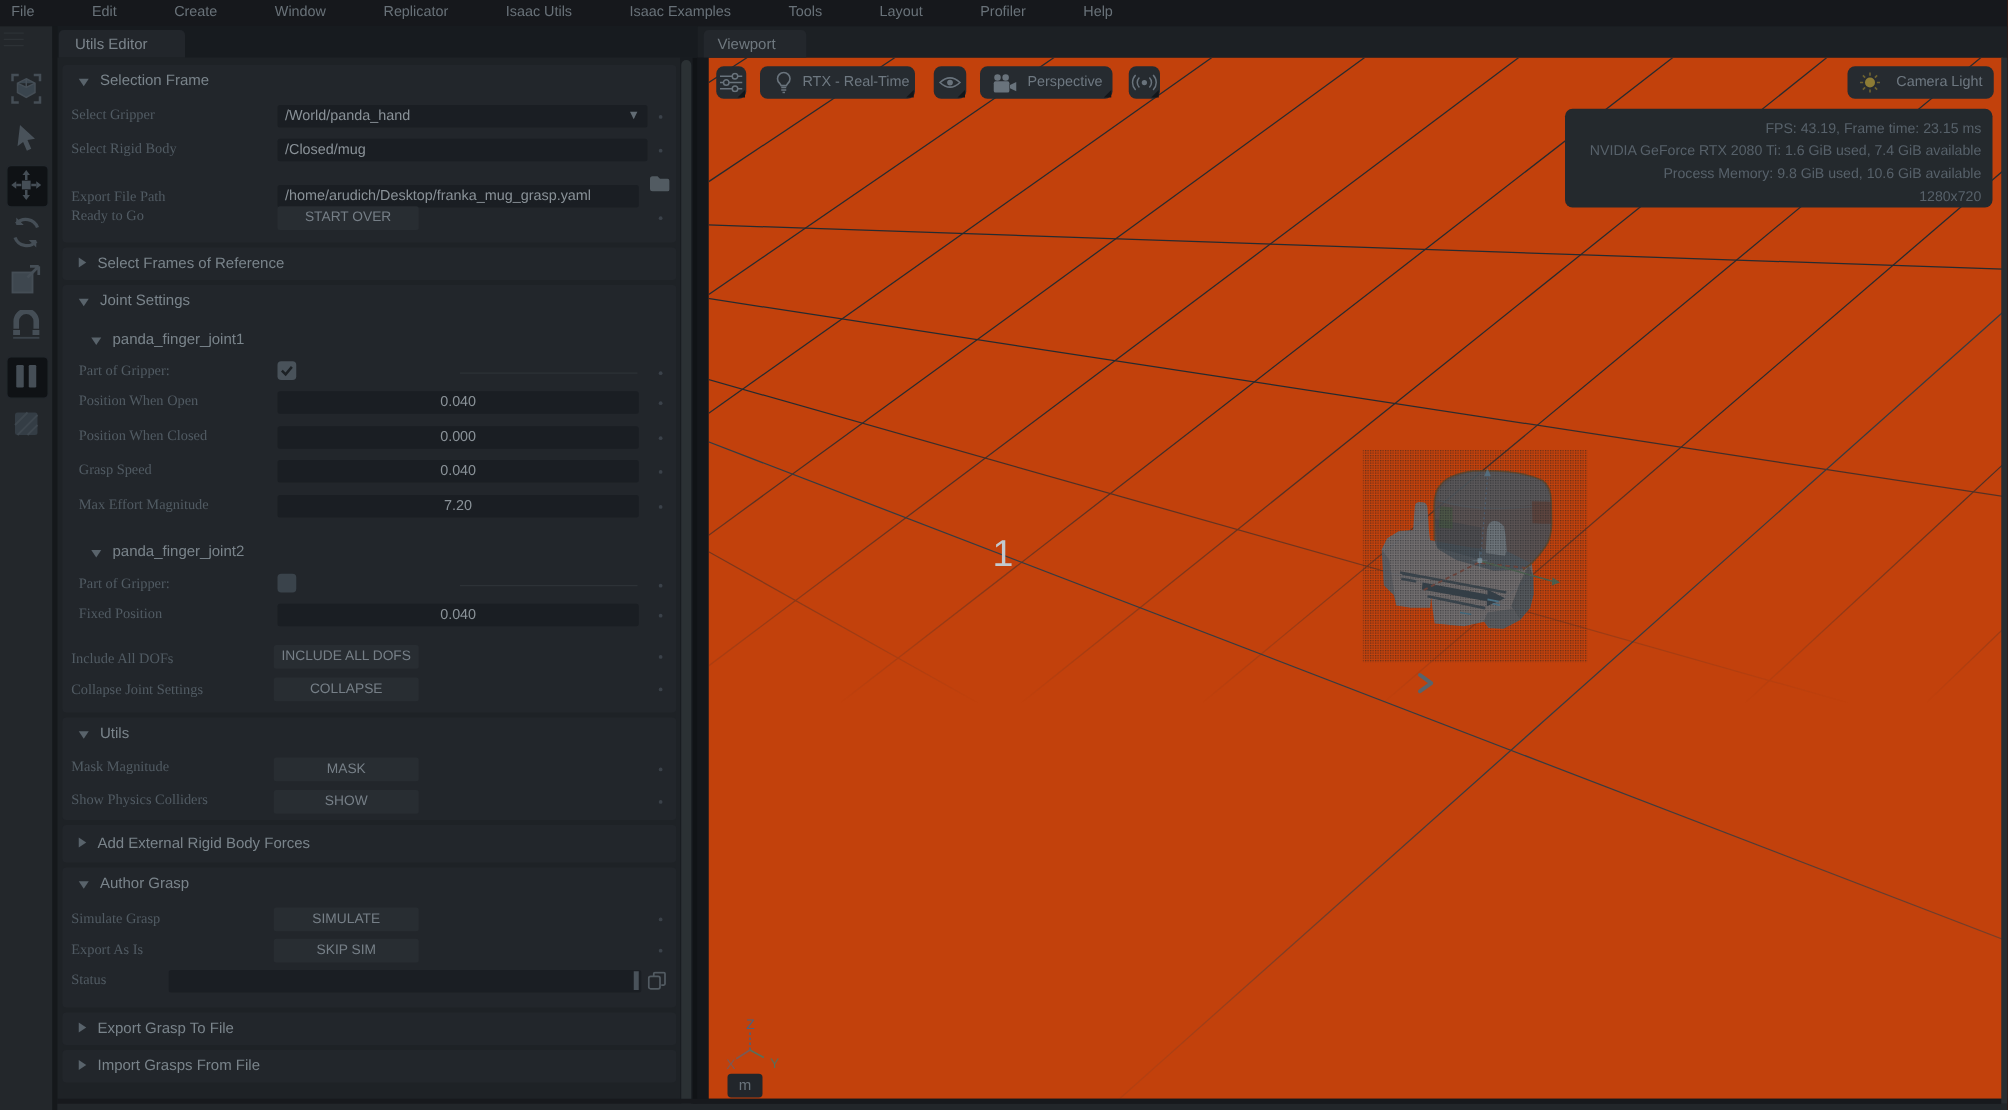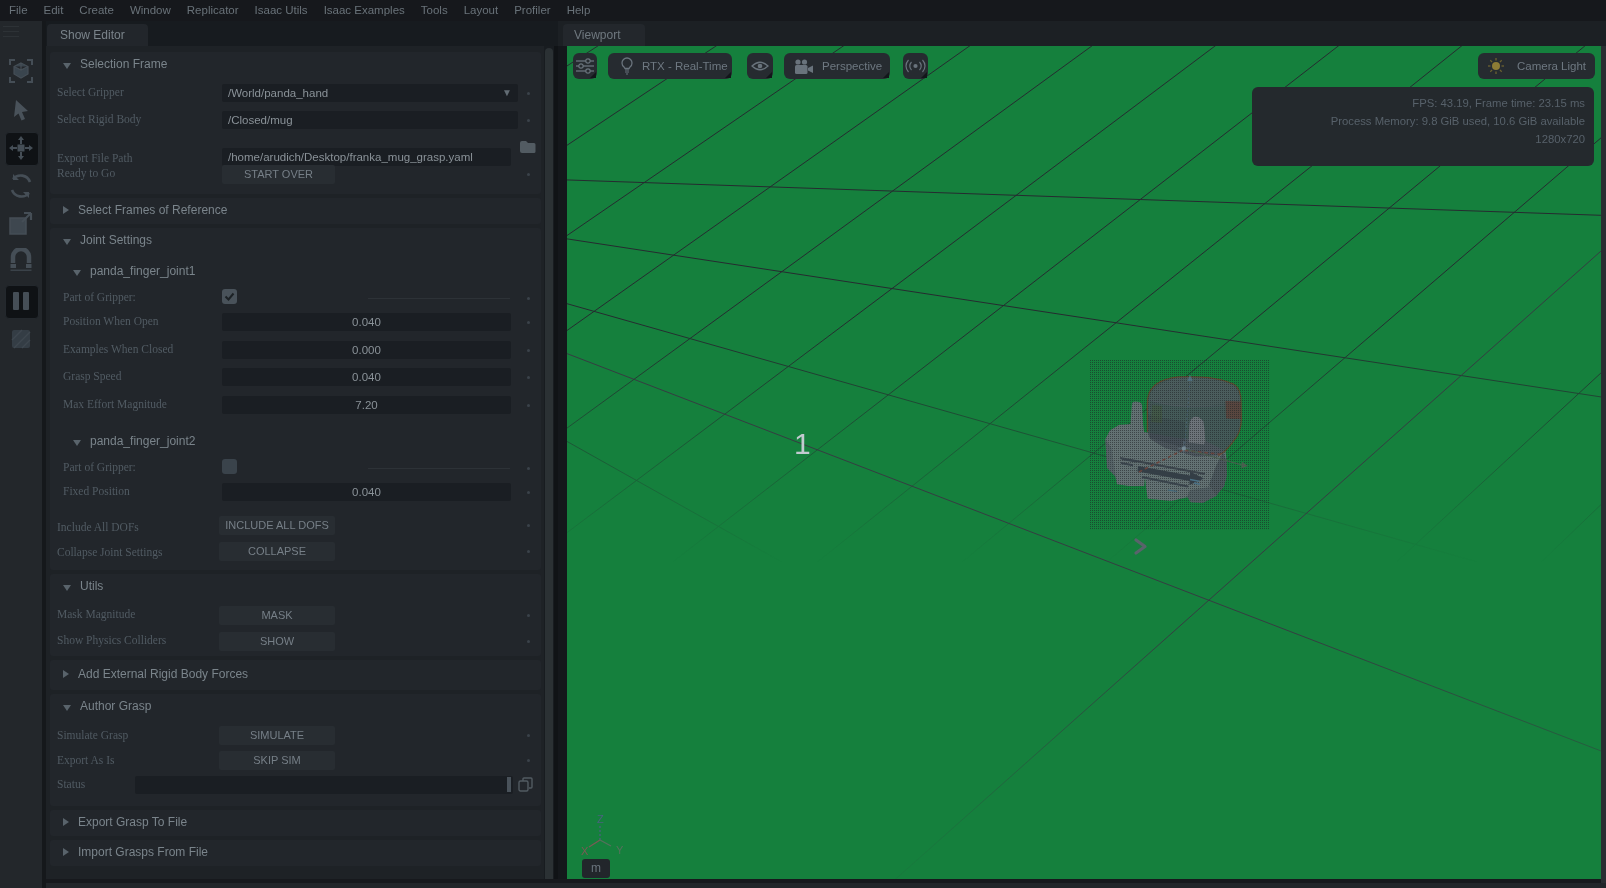--- a/index.html
+++ b/index.html
@@ -2,21 +2,21 @@
 <html><head>
 <meta charset="utf-8">
 <style>
 html,body{margin:0;padding:0;background:#101316;}
 body{width:1606px;height:888px;overflow:hidden;position:relative;
   font-family:"Liberation Sans", sans-serif; -webkit-font-smoothing:antialiased;}
 .abs{position:absolute;}
 
 #menubar{left:0;top:0;width:1606px;height:21px;background:#16181c;color:#697279;
   font-size:11.5px;line-height:21px;white-space:nowrap;}
-#menubar span{padding:0 8px;}
+#menubar span{padding:0 23px;}
 
 #lefttool{left:0;top:21px;width:42px;height:867px;background:#23272b;}
 .toolico{position:absolute;left:8px;width:26px;height:26px;}
 .toolbox{position:absolute;left:5px;width:32px;height:32px;background:#0f1215;border-radius:4px;border:1px solid #23282d;}
 
 #panel{left:42px;top:21px;width:516px;height:867px;background:#1e2226;}
 #ptabbar{z-index:4;left:42px;top:21px;width:516px;height:25px;background:#171b1f;}
 #ptab{z-index:5;left:47px;top:24px;width:101px;height:22px;background:#22262b;border-radius:4px 4px 0 0;
   color:#7b848b;font-size:12px;line-height:22px;padding-left:13px;box-sizing:border-box;}
 .sect{position:absolute;left:50px;width:491px;background:#22262b;border-radius:3px;}
@@ -29,21 +29,21 @@
  font-size:11.5px;line-height:18px;}
 .fld.ctr{text-align:center;}
 .btn{position:absolute;background:#282d32;border-radius:2px;height:19px;color:#767f87;
  font-size:11px;line-height:19px;text-align:center;}
 .dot{position:absolute;width:3px;height:3px;border-radius:2px;background:#3b424a;left:477px;}
 
 #vparea{left:558px;top:21px;width:1048px;height:867px;background:#14171b;}
 #vtabbar{z-index:4;left:558px;top:21px;width:1048px;height:25px;background:#1c2024;}
 #vtab{z-index:5;left:563px;top:24px;width:82px;height:22px;background:#23272c;border-radius:4px 4px 0 0;
   color:#6f787f;font-size:12px;line-height:22px;padding-left:11px;box-sizing:border-box;}
-#render{left:567px;top:46px;width:1035px;height:833px;background:#15803d;overflow:hidden;}
+#render{left:567px;top:46px;width:1035px;height:833px;background:#c2410c;overflow:hidden;}
 #vscroll{left:1601px;top:46px;width:5px;height:837px;background:#2a2e32;z-index:7;}
 .vbtn{position:absolute;top:7px;height:26px;background:#262b30;border-radius:6px;color:#6e7881;
   font-size:11.5px;line-height:26px;}
 .vbtn .cnr{position:absolute;right:1px;bottom:1px;width:0;height:0;
   border-style:solid;border-width:0 0 6px 6px;border-color:transparent transparent #13161a transparent;}
 #stats{left:685px;top:41px;width:342px;height:79px;background:#24292d;border-radius:6px;
   color:#57616a;font-size:11.3px;text-align:right;padding:7px 9px 0 0;box-sizing:border-box;white-space:nowrap;}
 #stats div{line-height:18.2px;}
 </style>
 </head>
@@ -89,21 +89,21 @@
 <svg class="toolico" style="top:305px" viewBox="0 0 26 26">
  <rect x="4" y="4" width="18" height="18" rx="2" fill="#343d45"></rect>
  <path d="M6,22 L22,6 M4,14 L14,4 M14,22 L22,14" stroke="#3e474f" stroke-width="1.5"></path>
 </svg>
 </div>
 <div class="abs" style="left:42px;top:21px;width:4px;height:867px;background:#15181b;z-index:6"></div>
 <div class="abs" style="left:46px;top:879px;width:1560px;height:4px;background:#17191d;z-index:6"></div>
 <div class="abs" style="left:46px;top:883px;width:1560px;height:5px;background:#22262a;z-index:6"></div>
 
 <div id="ptabbar" class="abs"></div>
-<div id="ptab" class="abs">Show Editor</div>
+<div id="ptab" class="abs">Utils Editor</div>
 <div id="panel" class="abs">
 
 <div class="abs" style="left:502px;top:25px;width:10px;height:842px;background:#181c20"></div>
 <div class="abs" style="left:503px;top:27px;width:8px;height:838px;background:#2b3134;border-radius:4px"></div>
 <div class="abs" style="left:512px;top:25px;width:4px;height:842px;background:#101316"></div>
 </div>
 
 <div class="sect abs" style="top:52px;height:142px">
  <div class="shead"><span class="tri d"></span>Selection Frame</div>
  <div class="lbl" style="left:7px;top:34px">Select Gripper</div>
@@ -133,21 +133,21 @@
  <div class="lbl" style="left:13px;top:63px">Part of Gripper:</div>
  <div class="abs" style="left:172px;top:61px;width:15px;height:15px;border-radius:3px;background:#49525a">
    <svg width="15" height="15">
         <path d="M3.5,7.5 l3,3 l5,-6" stroke="#1c2125" stroke-width="2" fill="none"></path>
       </svg></div>
  <div class="abs" style="left:318px;top:70px;width:142px;height:1px;background:#2d3237"></div>
  <div class="dot" style="top:69px"></div>
  <div class="lbl" style="left:13px;top:87px">Position When Open</div>
  <div class="fld ctr" style="left:172px;top:85px;width:289px">0.040</div>
  <div class="dot" style="top:93px"></div>
- <div class="lbl" style="left:13px;top:115px">Examples When Closed</div>
+ <div class="lbl" style="left:13px;top:115px">Position When Closed</div>
  <div class="fld ctr" style="left:172px;top:113px;width:289px">0.000</div>
  <div class="dot" style="top:121px"></div>
  <div class="lbl" style="left:13px;top:142px">Grasp Speed</div>
  <div class="fld ctr" style="left:172px;top:140px;width:289px">0.040</div>
  <div class="dot" style="top:148px"></div>
  <div class="lbl" style="left:13px;top:170px">Max Effort Magnitude</div>
  <div class="fld ctr" style="left:172px;top:168px;width:289px">7.20</div>
  <div class="dot" style="top:176px"></div>
  <div class="shead" style="left:23px;top:206px"><span class="tri d"></span>panda_finger_joint2</div>
  <div class="lbl" style="left:13px;top:233px">Part of Gripper:</div>
@@ -350,20 +350,21 @@
    <line x1="1" y1="9" x2="3.5" y2="9"></line>
           <line x1="14.5" y1="9" x2="17" y2="9"></line>
    <line x1="3.3" y1="3.3" x2="5.1" y2="5.1"></line>
           <line x1="12.9" y1="12.9" x2="14.7" y2="14.7"></line>
    <line x1="3.3" y1="14.7" x2="5.1" y2="12.9"></line>
           <line x1="12.9" y1="5.1" x2="14.7" y2="3.3"></line>
   </g>
  </svg></div>
 <div id="stats" class="abs">
 <div>FPS: 43.19, Frame time: 23.15 ms</div>
+<div>NVIDIA GeForce RTX 2080 Ti: 1.6 GiB used, 7.4 GiB available</div>
 <div>Process Memory: 9.8 GiB used, 10.6 GiB available</div>
 <div>1280x720</div>
 </div>
 <div class="abs" style="left:227px;top:381px;color:#c2cad0;font-size:30px;">1</div>
 <svg width="24" height="24" style="position:absolute;left:566px;top:490px">
 <path d="M3,4 L12,10.5 L3,17" fill="none" stroke="#59636b" stroke-width="3.2" stroke-linecap="round" stroke-linejoin="round"></path>
 </svg>
 
 <svg width="60" height="60" style="position:absolute;left:6px;top:760px">
 <text x="24" y="17" fill="#49627e" font-size="11" font-family="Liberation Sans">Z</text>

